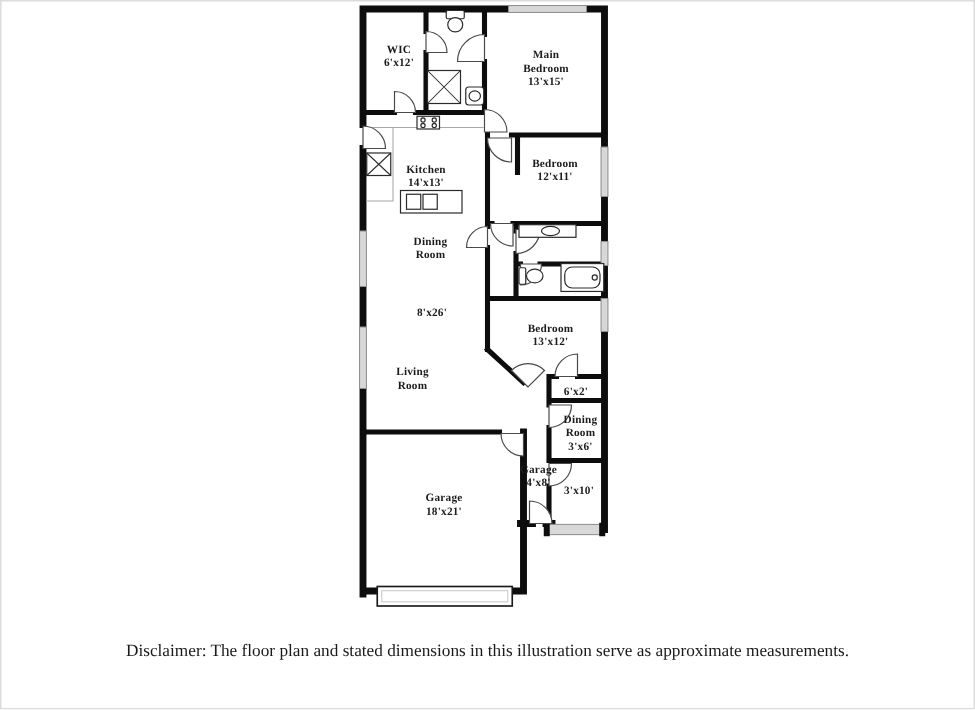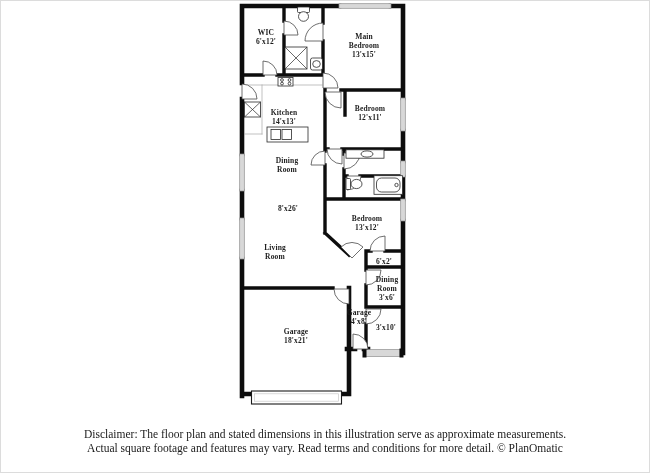--- a/index.html
+++ b/index.html
@@ -203,16 +203,15 @@
     <span class="rn"></span>
     <span class="rd">3'x10'</span>
   </div>
   <div class="room-label" style="left:295px;top:336px;width:46px">
     <span class="rn">Garage</span>
     <span class="rd">18'x21'</span>
   </div>
 
   <div class="disclaimer">
     <div>Disclaimer: The floor plan and stated dimensions in this illustration serve as approximate measurements.</div>
-    <div>Actual square footage and features may vary. Read terms and conditions for more detail. © PlanOmatic</div>
   </div>
 
 </div>
 
 </body></html>

